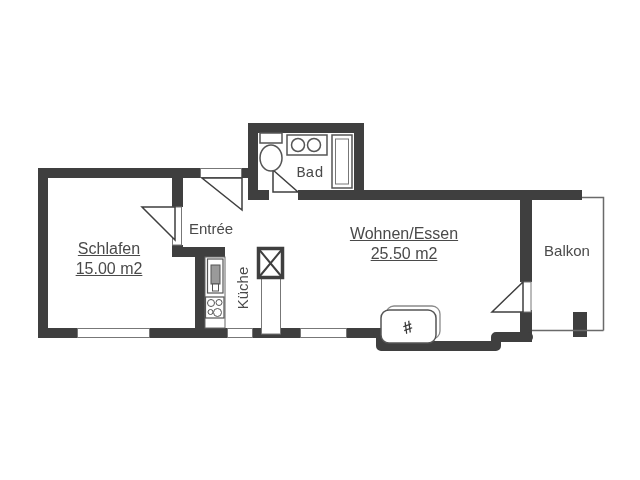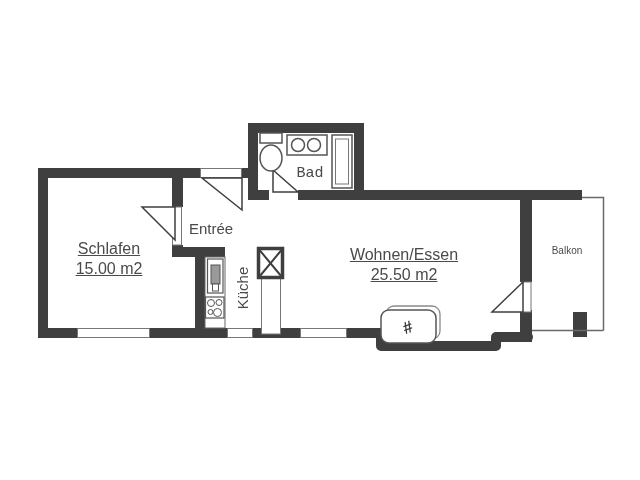--- a/index.html
+++ b/index.html
@@ -3,22 +3,22 @@
 <meta charset="utf-8">
 <style>
   html,body{margin:0;padding:0;background:#fff;}
   .plan{position:relative;width:640px;height:480px;background:#fff;overflow:hidden;
         font-family:"Liberation Sans", sans-serif;}
   .plan svg{position:absolute;left:0;top:0;}
   .room-label{position:absolute;z-index:2;color:#4a4a4a;text-align:center;
               font-family:"Liberation Sans", sans-serif;}
   .lbl-2line{line-height:20px;font-size:16px;text-decoration:underline;}
   .lbl-schlafen{left:44px;top:239px;width:130px;}
-  .lbl-wohnen{left:329px;top:245px;width:150px;}
-  .lbl-balkon{left:527px;top:242px;width:80px;font-size:10px;line-height:17px;}
+  .lbl-wohnen{left:329px;top:224px;width:150px;}
+  .lbl-balkon{left:527px;top:242px;width:80px;font-size:15px;line-height:17px;}
   .lbl-entree{left:182px;top:188px;width:58px;font-size:15px;margin-top:32px;}
   .lbl-bad{left:290px;top:165px;width:40px;font-size:15px;font-family:Liberation Mono, monospace;}
   .lbl-kueche{left:206px;top:280px;width:72px;height:16px;font-size:15px;
               transform:rotate(-90deg);transform-origin:center;}
 </style>
 </head>
 <body>
 
 <div class="plan">
 

